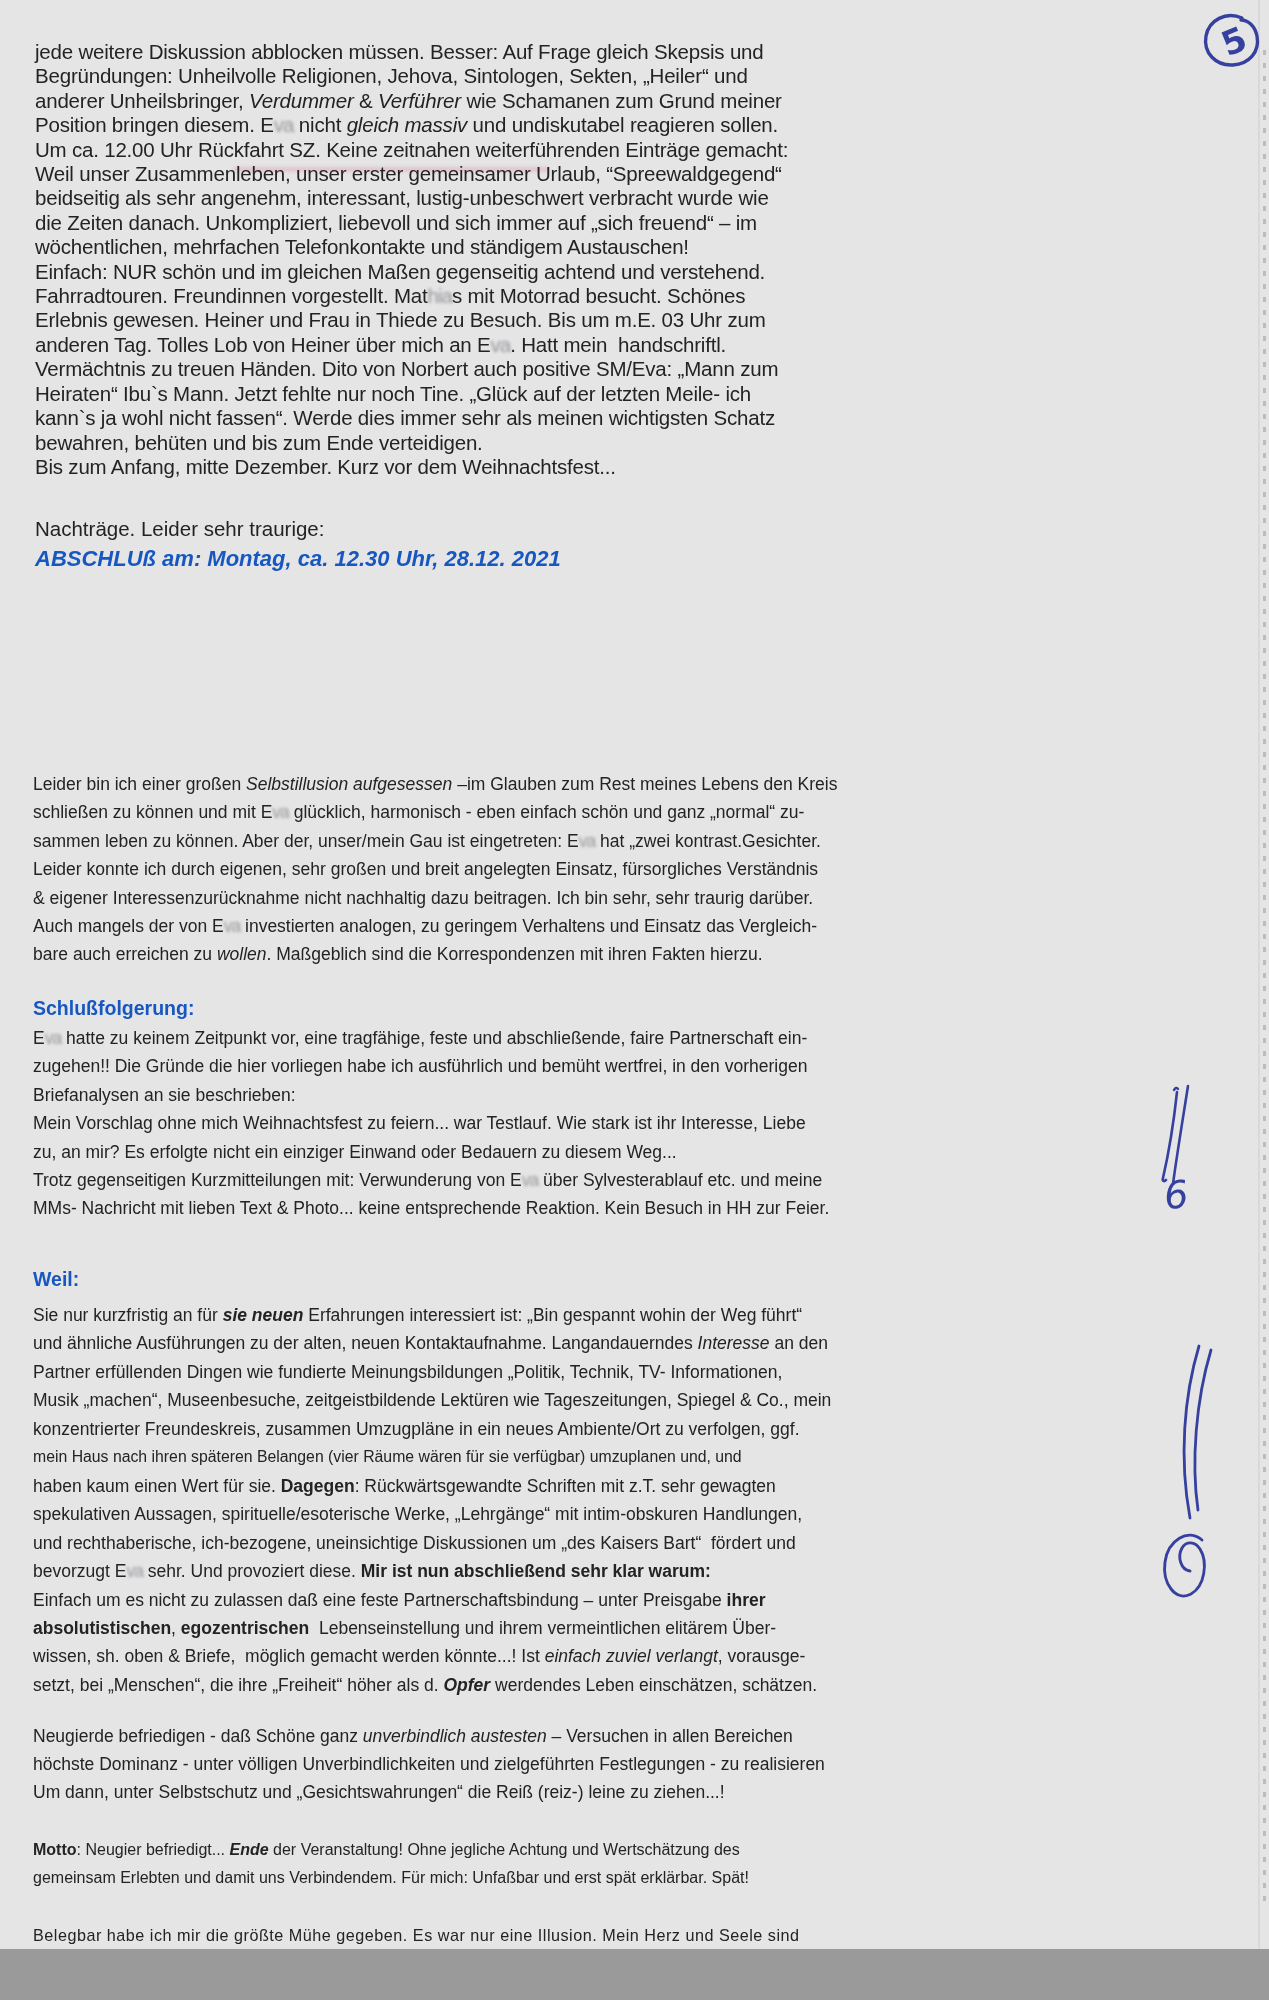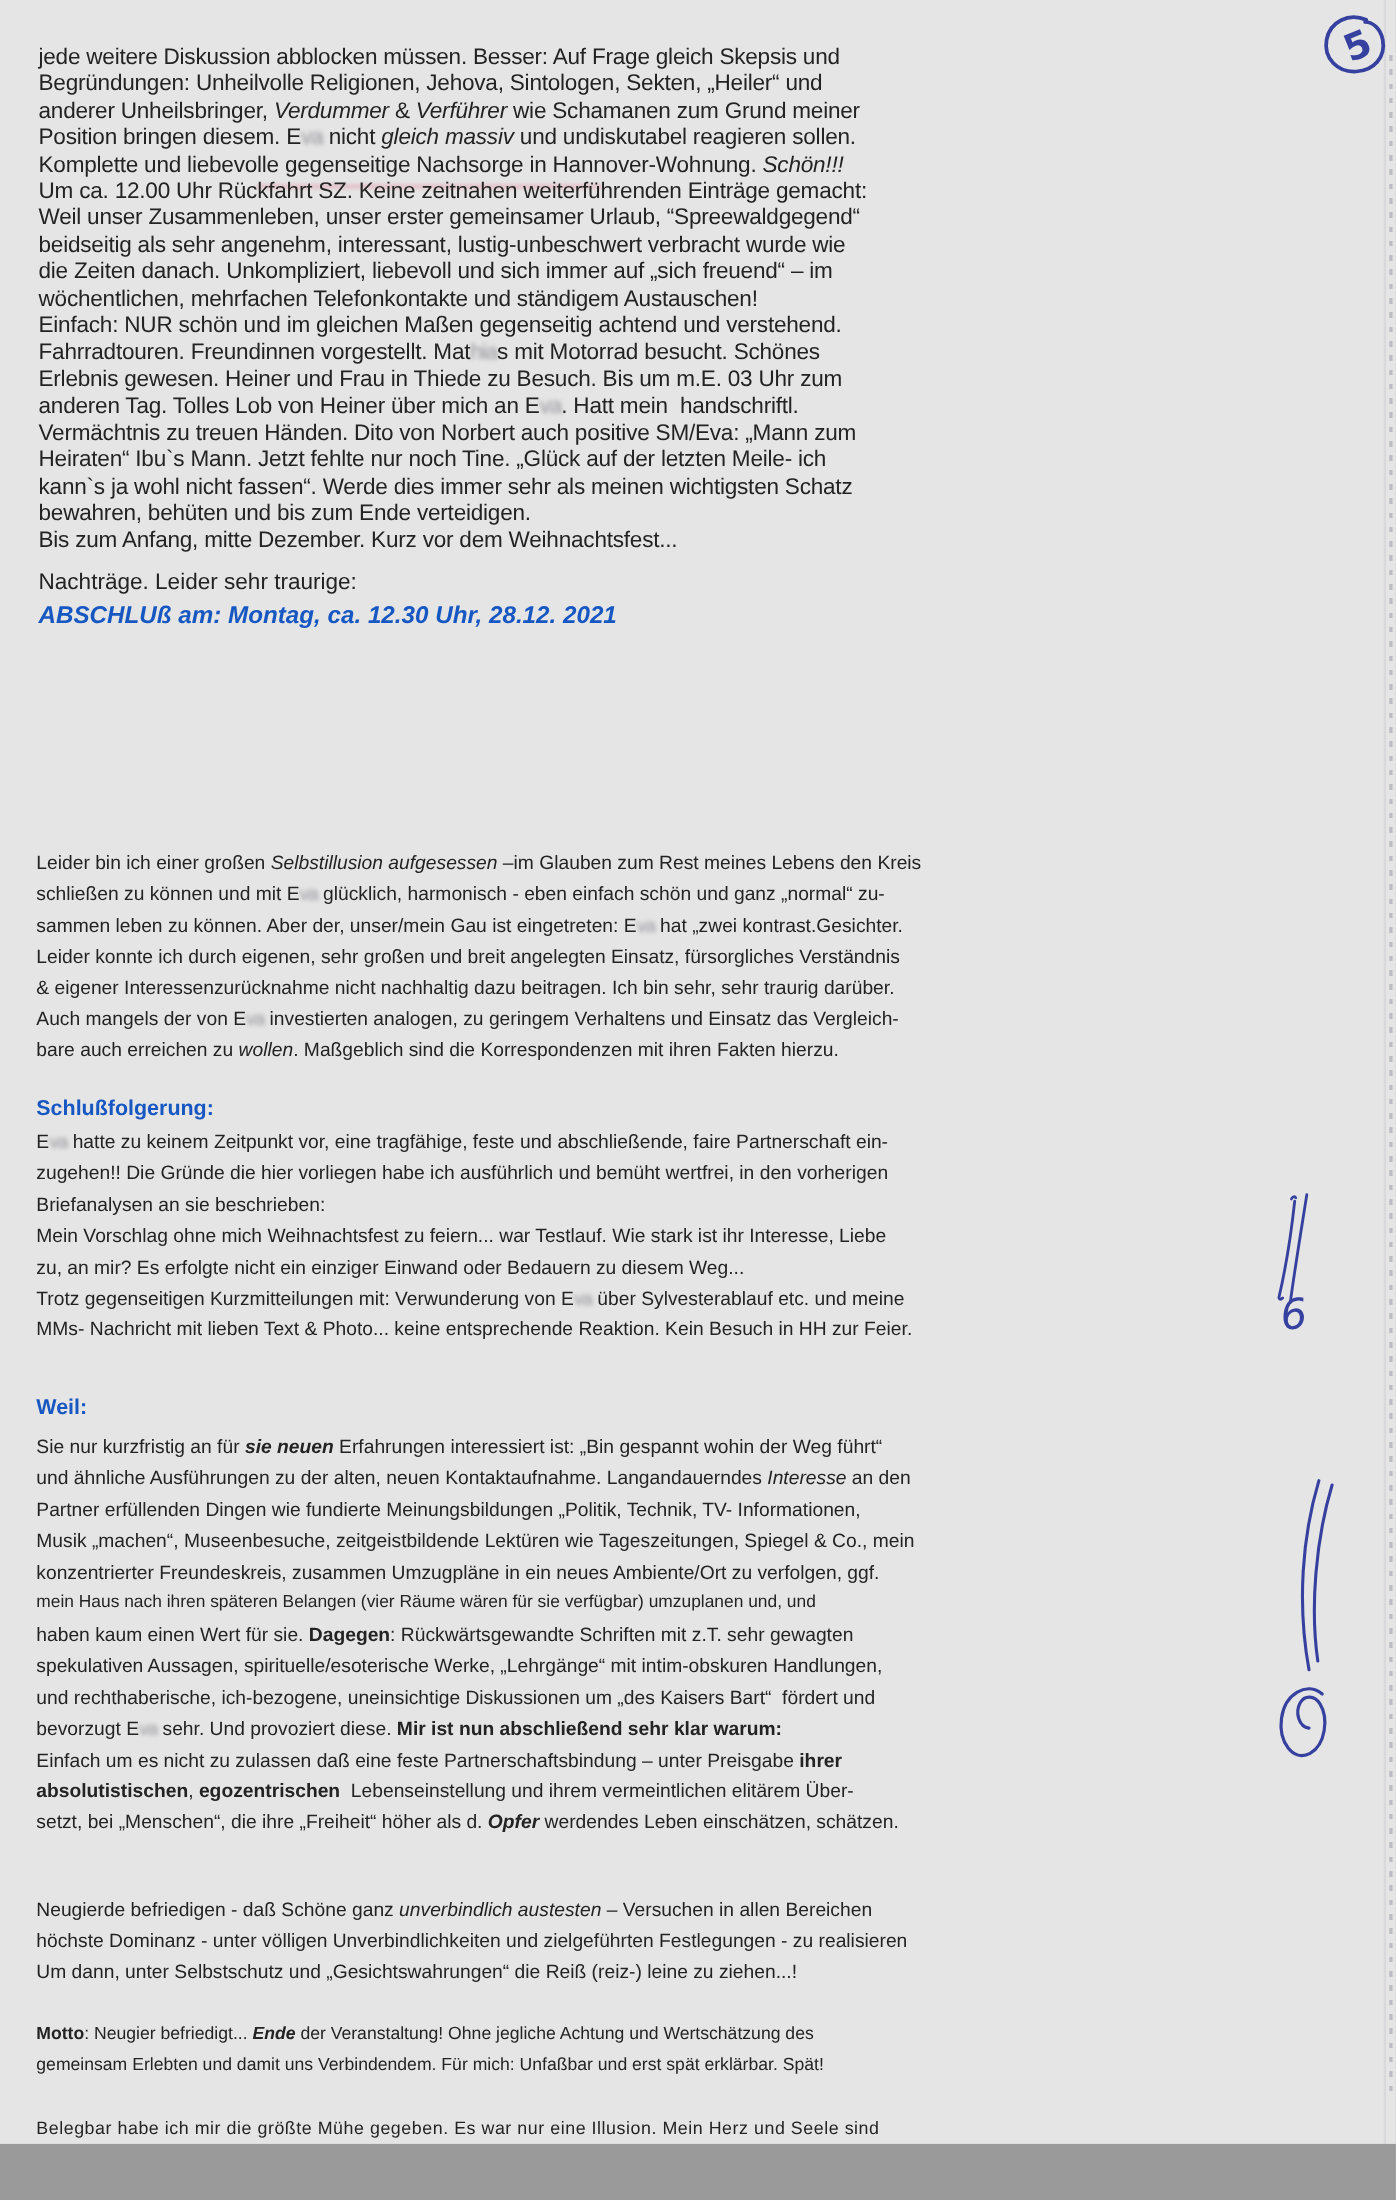--- a/index.html
+++ b/index.html
@@ -42,21 +42,20 @@
   <div class="red-smudge"></div>
   <div class="edge-soft"></div>
   <div class="edge-dashes"></div>
 
   <div>
       <div class="block" style="top: 40px; left: 35px; font-size: 20.5px; line-height: 24.4px; letter-spacing: -0.2px;">
         <div class="tline"><span>jede weitere Diskussion abblocken müssen. Besser: Auf Frage gleich Skepsis und</span></div>
         <div class="tline"><span>Begründungen: Unheilvolle Religionen, Jehova, Sintologen, Sekten, „Heiler“ und</span></div>
         <div class="tline"><span>anderer Unheilsbringer, </span><span class="it">Verdummer</span><span> &amp; </span><span class="it">Verführer</span><span> wie Schamanen zum Grund meiner</span></div>
         <div class="tline"><span>Position bringen diesem. E</span><span class="smudge">va</span><span> nicht </span><span class="it">gleich massiv</span><span> und undiskutabel reagieren sollen.</span></div>
-        <div class="tline"><span>Komplette und liebevolle gegenseitige Nachsorge in Hannover-Wohnung. </span><span class="it">Schön!!!</span></div>
         <div class="tline"><span>Um ca. 12.00 Uhr Rückfahrt SZ. Keine zeitnahen weiterführenden Einträge gemacht:</span></div>
         <div class="tline"><span>Weil unser Zusammenleben, unser erster gemeinsamer Urlaub, “Spreewaldgegend“</span></div>
         <div class="tline"><span>beidseitig als sehr angenehm, interessant, lustig-unbeschwert verbracht wurde wie</span></div>
         <div class="tline"><span>die Zeiten danach. Unkompliziert, liebevoll und sich immer auf „sich freuend“ – im</span></div>
         <div class="tline"><span>wöchentlichen, mehrfachen Telefonkontakte und ständigem Austauschen!</span></div>
         <div class="tline"><span>Einfach: NUR schön und im gleichen Maßen gegenseitig achtend und verstehend.</span></div>
         <div class="tline"><span>Fahrradtouren. Freundinnen vorgestellt. Mat</span><span class="smudge">hia</span><span>s mit Motorrad besucht. Schönes</span></div>
         <div class="tline"><span>Erlebnis gewesen. Heiner und Frau in Thiede zu Besuch. Bis um m.E. 03 Uhr zum</span></div>
         <div class="tline"><span>anderen Tag. Tolles Lob von Heiner über mich an E</span><span class="smudge">va</span><span>. Hatt mein  handschriftl.</span></div>
         <div class="tline"><span>Vermächtnis zu treuen Händen. Dito von Norbert auch positive SM/Eva: „Mann zum</span></div>
@@ -101,20 +100,21 @@
         <div class="tline"><span>Partner erfüllenden Dingen wie fundierte Meinungsbildungen „Politik, Technik, TV- Informationen,</span></div>
         <div class="tline"><span>Musik „machen“, Museenbesuche, zeitgeistbildende Lektüren wie Tageszeitungen, Spiegel &amp; Co., mein</span></div>
         <div class="tline"><span>konzentrierter Freundeskreis, zusammen Umzugpläne in ein neues Ambiente/Ort zu verfolgen, ggf.</span></div>
         <div class="tline" style="font-size: 15.8px;"><span>mein Haus nach ihren späteren Belangen (vier Räume wären für sie verfügbar) umzuplanen und, und</span></div>
         <div class="tline"><span>haben kaum einen Wert für sie. </span><span class="bd">Dagegen</span><span>: Rückwärtsgewandte Schriften mit z.T. sehr gewagten</span></div>
         <div class="tline"><span>spekulativen Aussagen, spirituelle/esoterische Werke, „Lehrgänge“ mit intim-obskuren Handlungen,</span></div>
         <div class="tline"><span>und rechthaberische, ich-bezogene, uneinsichtige Diskussionen um „des Kaisers Bart“  fördert und</span></div>
         <div class="tline"><span>bevorzugt E</span><span class="smudge">va</span><span> sehr. Und provoziert diese. </span><span class="bd">Mir ist nun abschließend sehr klar warum:</span></div>
         <div class="tline"><span>Einfach um es nicht zu zulassen daß eine feste Partnerschaftsbindung – unter Preisgabe </span><span class="bd">ihrer</span></div>
         <div class="tline"><span class="bd">absolutistischen</span><span>, </span><span class="bd">egozentrischen</span><span>  Lebenseinstellung und ihrem vermeintlichen elitärem Über-</span></div>
+        <div class="tline"><span>wissen, sh. oben &amp; Briefe,  möglich gemacht werden könnte...! Ist </span><span class="it">einfach zuviel verlangt</span><span>, vorausge-</span></div>
         <div class="tline"><span>setzt, bei „Menschen“, die ihre „Freiheit“ höher als d. </span><span class="bd it">Opfer</span><span> werdendes Leben einschätzen, schätzen.</span></div>
       </div>
       <div class="block" style="top: 1722px; left: 33px; font-size: 17.5px; line-height: 28px;">
         <div class="tline"><span>Neugierde befriedigen - daß Schöne ganz </span><span class="it">unverbindlich austesten</span><span> – Versuchen in allen Bereichen</span></div>
         <div class="tline"><span>höchste Dominanz - unter völligen Unverbindlichkeiten und zielgeführten Festlegungen - zu realisieren</span></div>
         <div class="tline"><span>Um dann, unter Selbstschutz und „Gesichtswahrungen“ die Reiß (reiz-) leine zu ziehen...!</span></div>
       </div>
       <div class="block" style="top: 1836px; left: 33px; font-size: 16px; line-height: 28.2px;">
         <div class="tline"><span class="bd">Motto</span><span>: Neugier befriedigt... </span><span class="bd it">Ende</span><span> der Veranstaltung! Ohne jegliche Achtung und Wertschätzung des</span></div>
         <div class="tline"><span>gemeinsam Erlebten und damit uns Verbindendem. Für mich: Unfaßbar und erst spät erklärbar. Spät!</span></div>

